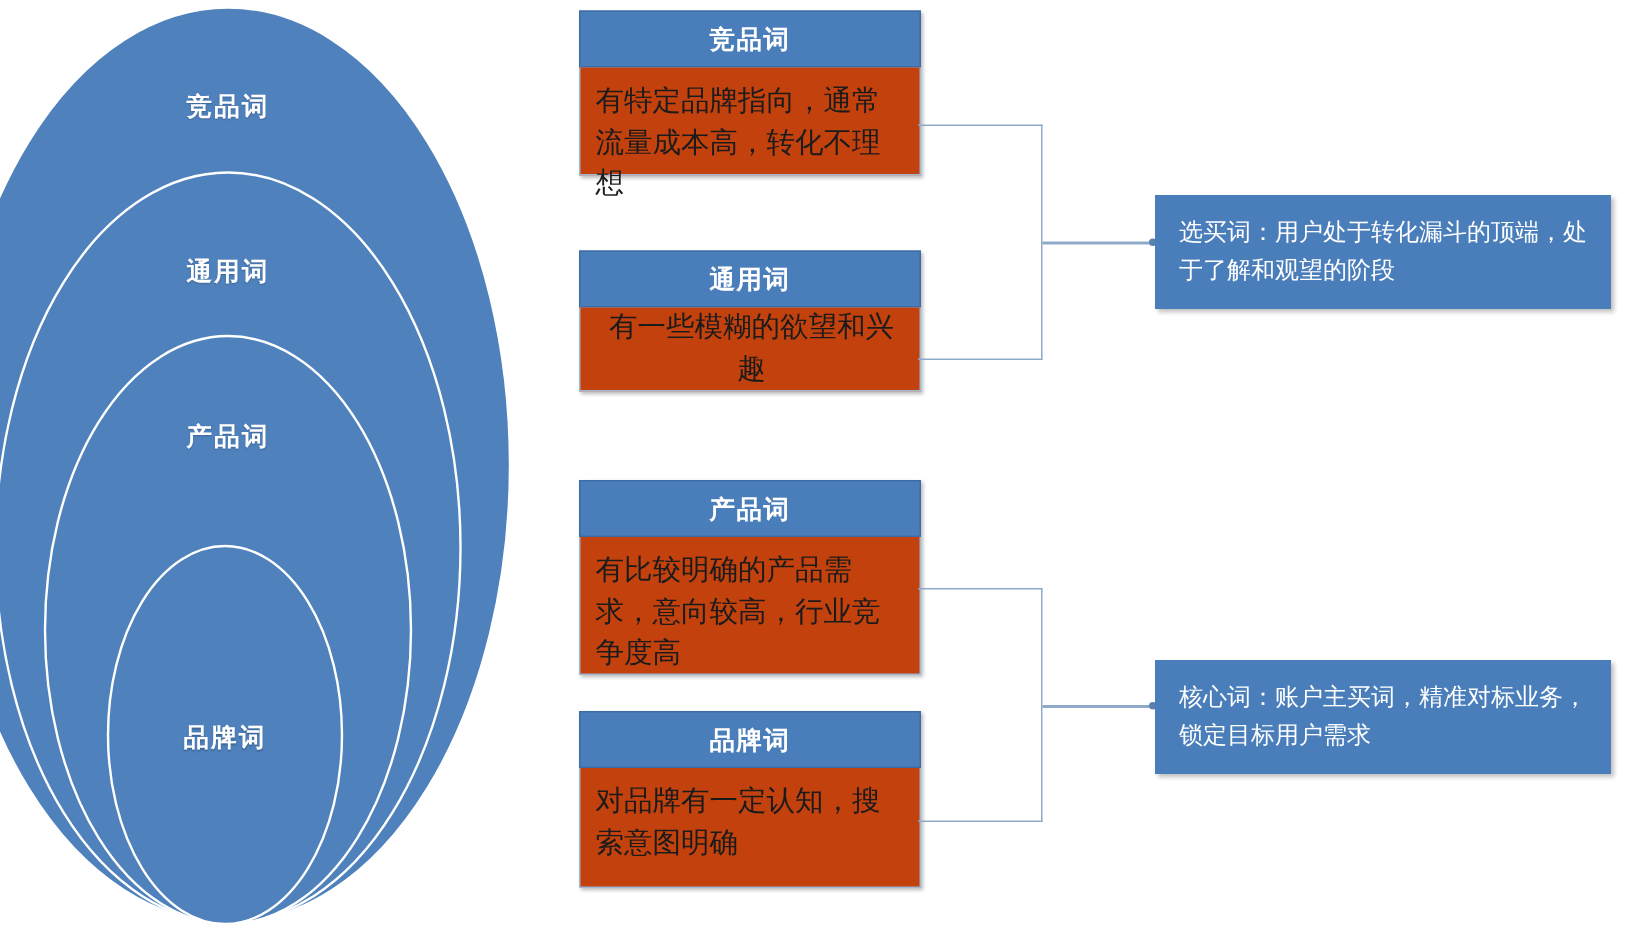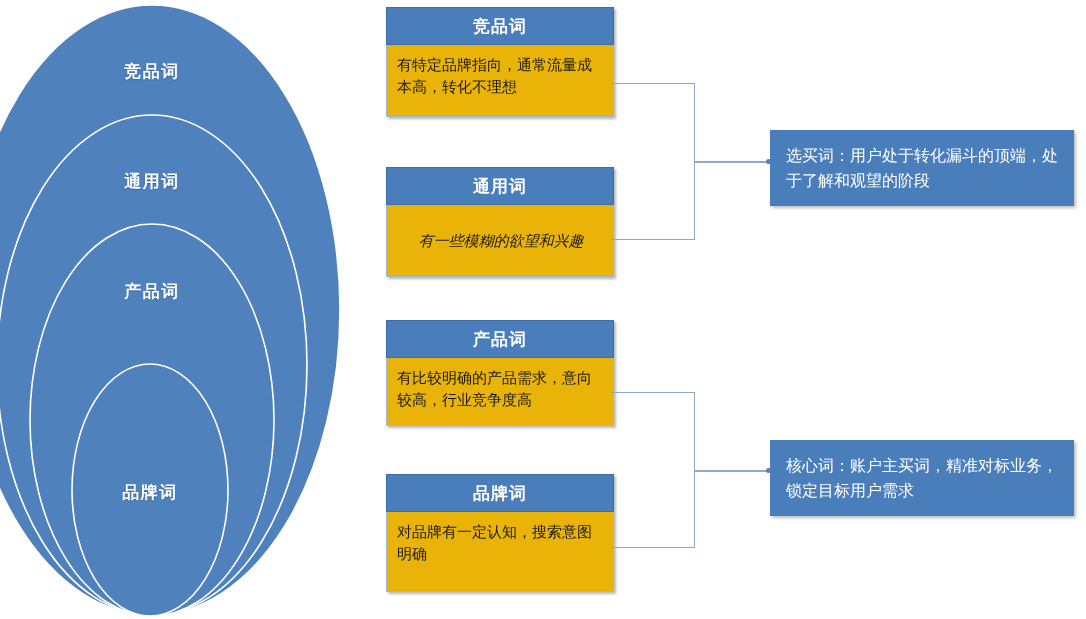--- a/index.html
+++ b/index.html
@@ -57,36 +57,36 @@
     box-sizing: border-box;
     display: flex;
     align-items: center;
     justify-content: center;
     color: #ffffff;
     font-size: 17px;
     font-weight: bold;
     letter-spacing: 1px;
   }
   .card-body {
-    background: #eab308;
+    background: #c2410c;
     border: 1px solid #9fb8d4;
     border-top: none;
     box-sizing: border-box;
     color: #1b1b1b;
-    font-size: 15px;
+    font-size: 19px;
     line-height: 1.45;
     padding: 9px 8px 9px 10px;
     text-align: center;
   }
   #card-jingpin  { left: 386px; top: 7px; }
   #card-jingpin  .card-body { height: 72px; text-align: left; }
   #card-tongyong { left: 386px; top: 167px; }
-  #card-tongyong .card-body { height: 72px; display: flex; align-items: center; justify-content: center; font-style: italic; }
+  #card-tongyong .card-body { height: 56px; display: flex; align-items: center; justify-content: center; }
   #card-chanpin  { left: 386px; top: 320px; }
-  #card-chanpin  .card-body { height: 68px; text-align: left; }
+  #card-chanpin  .card-body { height: 92px; text-align: left; }
   #card-pinpai   { left: 386px; top: 474px; }
   #card-pinpai   .card-body { height: 80px; text-align: left; }
 
   
   .bracket {
     position: absolute;
     border: 1.4px solid #8fa9c8;
     border-left: none;
     box-sizing: border-box;
     background: transparent;

